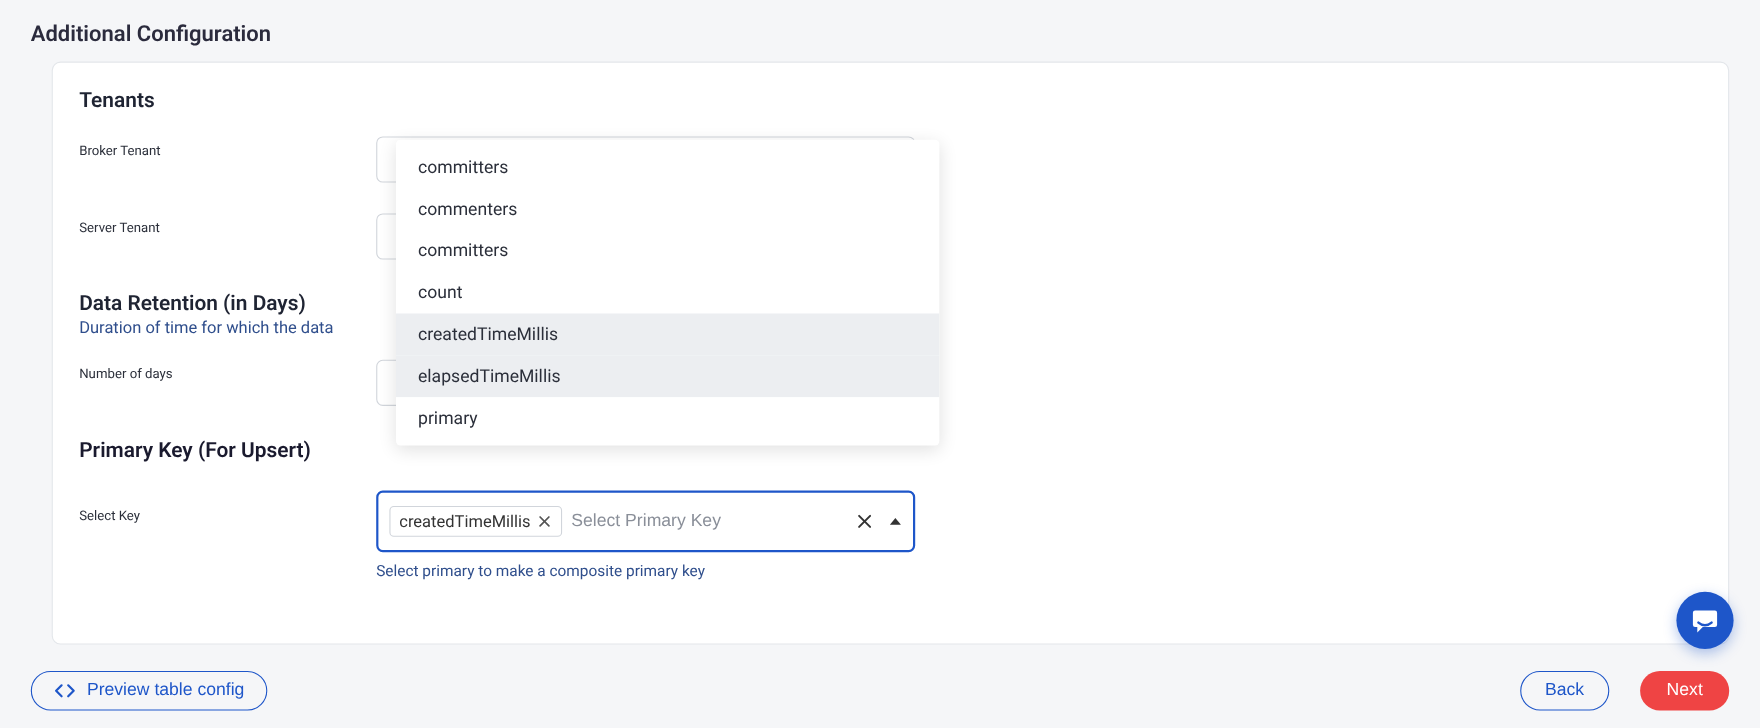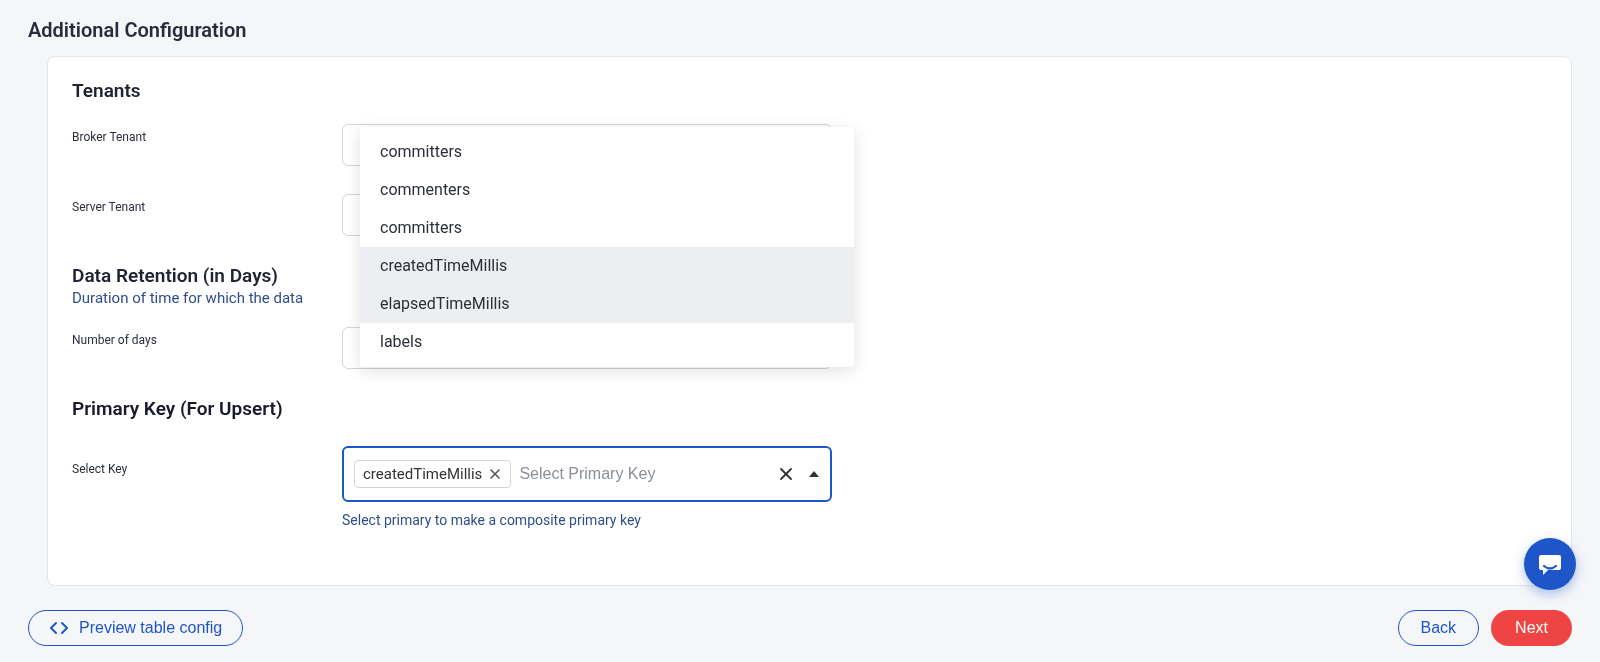--- a/index.html
+++ b/index.html
@@ -177,21 +177,21 @@
       color: #1e56c9;
       background: transparent;
       border-radius: 22px;
       padding: 8px 20px;
       font-size: 16px;
       font-weight: 500;
       cursor: pointer;
     }
     .footer-right {
       display: flex;
-      gap: 12px;
+      gap: 28px;
     }
     .back-btn {
       border: 1.5px solid #1e56c9;
       color: #1e56c9;
       background: transparent;
       border-radius: 22px;
       padding: 8px 22px;
       font-size: 16px;
       font-weight: 500;
       cursor: pointer;
@@ -280,23 +280,24 @@
           </div>
         </div>
         <div class="helper-text">Select primary to make a composite primary key</div>
       </div>
     </div>
 
     <div class="dropdown" id="dropdown-list">
         <div class="dropdown-item">committers</div>
         <div class="dropdown-item">commenters</div>
         <div class="dropdown-item">committers</div>
+        <div class="dropdown-item">count</div>
         <div class="dropdown-item highlight">createdTimeMillis</div>
         <div class="dropdown-item highlight">elapsedTimeMillis</div>
-        <div class="dropdown-item">labels</div>
+        <div class="dropdown-item">primary</div>
       </div>
   </div>
 </div>
 
 <div class="footer">
   <button class="preview-btn">
     <svg width="20" height="14" viewBox="0 0 20 14" fill="none" stroke="#1e56c9" stroke-width="2" stroke-linecap="round" stroke-linejoin="round">
         <polyline points="7,2 2,7 7,12"></polyline>
         <polyline points="13,2 18,7 13,12"></polyline>
       </svg>

